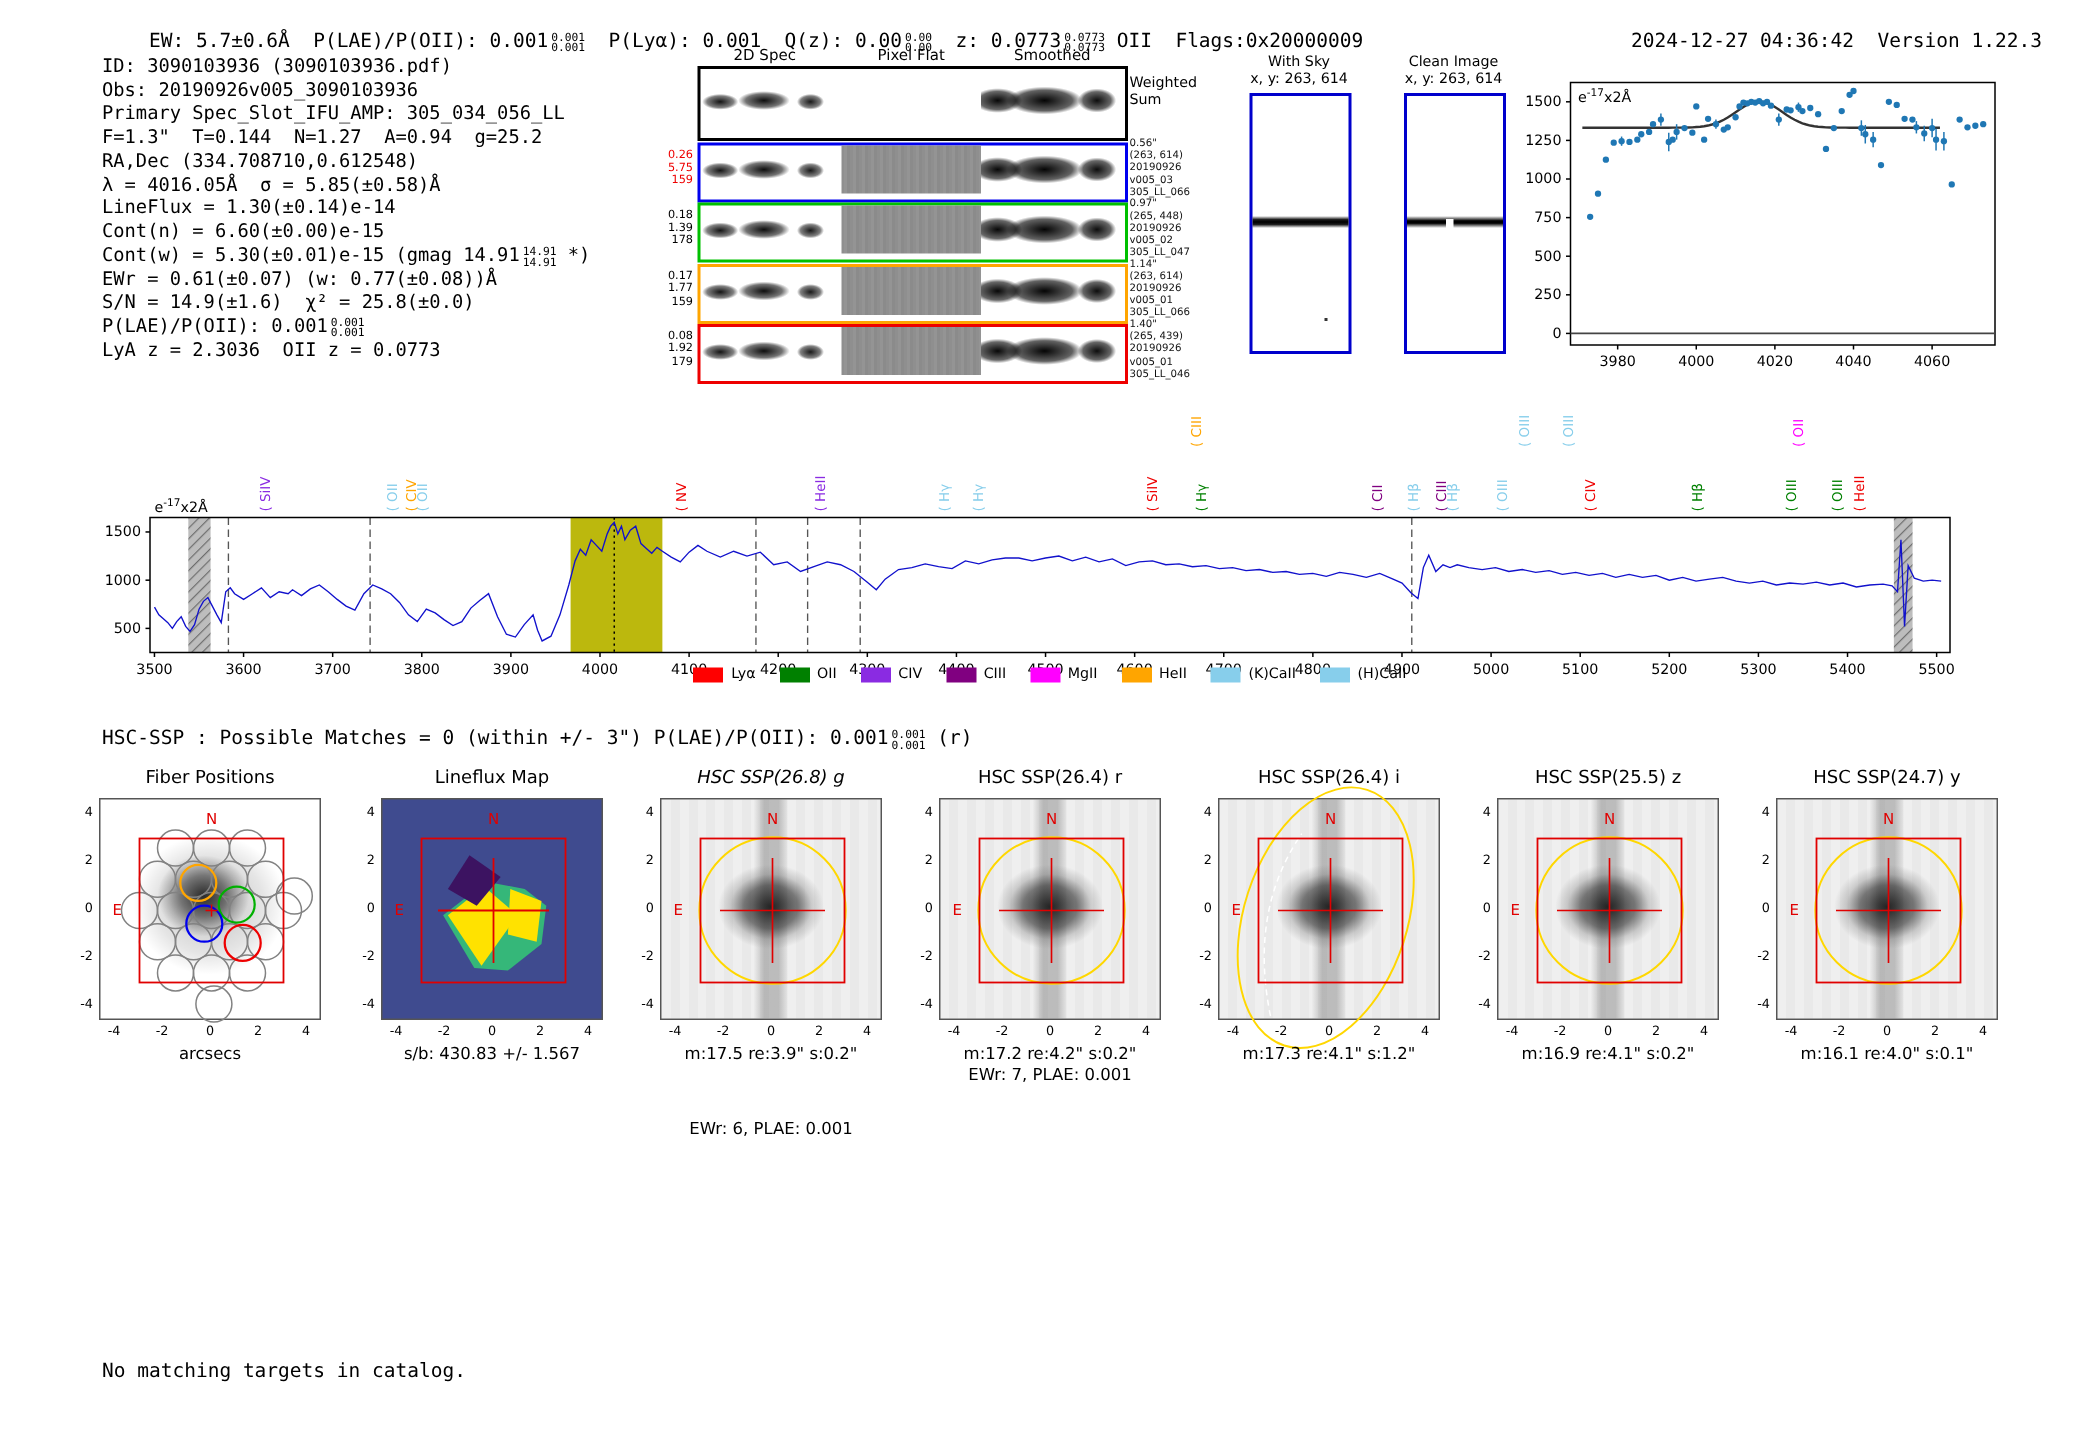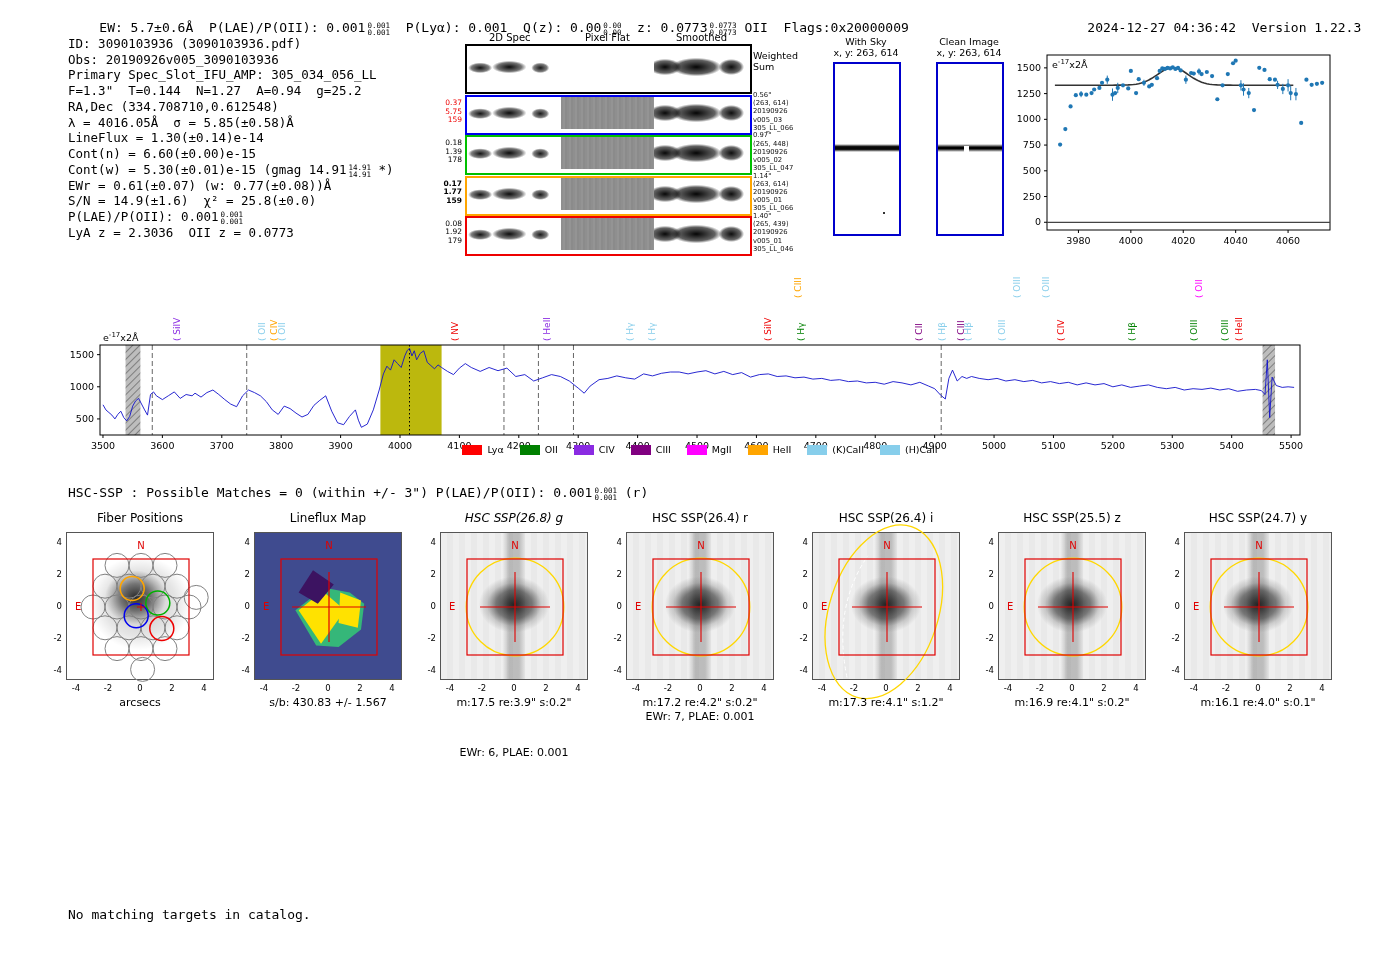--- a/index.html
+++ b/index.html
@@ -70,21 +70,21 @@
     <div class="strip blobsR" style="left:187px;top:0;width:92px;height:42px;"></div>
   </div>
   <div style="position:absolute;left:753px;top:50px;width:58px;font-size:9.5px;line-height:11px;">Weighted Sum</div>
   <div id="rows2d">
       <div class="row2d" style="left: 465px; top: 95px; width: 283px; height: 36px; border-color: rgb(0, 0, 238);">
         <div class="strip blobsL" style="left: 0px; top: 0px; width: 94px; height: 32px;"></div>
         <div class="strip flat" style="left: 94px; top: 0px; width: 93px; height: 32px;"></div>
         <div class="strip blobsR" style="left: 187px; top: 0px; width: 92px; height: 32px;"></div>
       </div>
       <div class="lbl-l" style="left: 440px; top: 99px; color: rgb(238, 0, 0);">
-        <div>0.37</div>
+        <div>0.26</div>
         <div>5.75</div>
         <div>159</div>
       </div>
       <div class="lbl-r" style="left: 753px; top: 91px;">
         <div>0.56"</div>
         <div>(263, 614)</div>
         <div>20190926</div>
         <div>v005_03</div>
         <div>305_LL_066</div>
       </div>
@@ -103,21 +103,21 @@
         <div>(265, 448)</div>
         <div>20190926</div>
         <div>v005_02</div>
         <div>305_LL_047</div>
       </div>
       <div class="row2d" style="left: 465px; top: 175.6px; width: 283px; height: 36px; border-color: rgb(255, 165, 0);">
         <div class="strip blobsL" style="left: 0px; top: 0px; width: 94px; height: 32px;"></div>
         <div class="strip flat" style="left: 94px; top: 0px; width: 93px; height: 32px;"></div>
         <div class="strip blobsR" style="left: 187px; top: 0px; width: 92px; height: 32px;"></div>
       </div>
-      <div class="lbl-l" style="left: 440px; top: 179.6px; color: rgb(0, 0, 0); font-weight: bold;">
+      <div class="lbl-l" style="left: 440px; top: 179.6px; color: rgb(0, 0, 0);">
         <div>0.17</div>
         <div>1.77</div>
         <div>159</div>
       </div>
       <div class="lbl-r" style="left: 753px; top: 171.6px;">
         <div>1.14"</div>
         <div>(263, 614)</div>
         <div>20190926</div>
         <div>v005_01</div>
         <div>305_LL_066</div>

